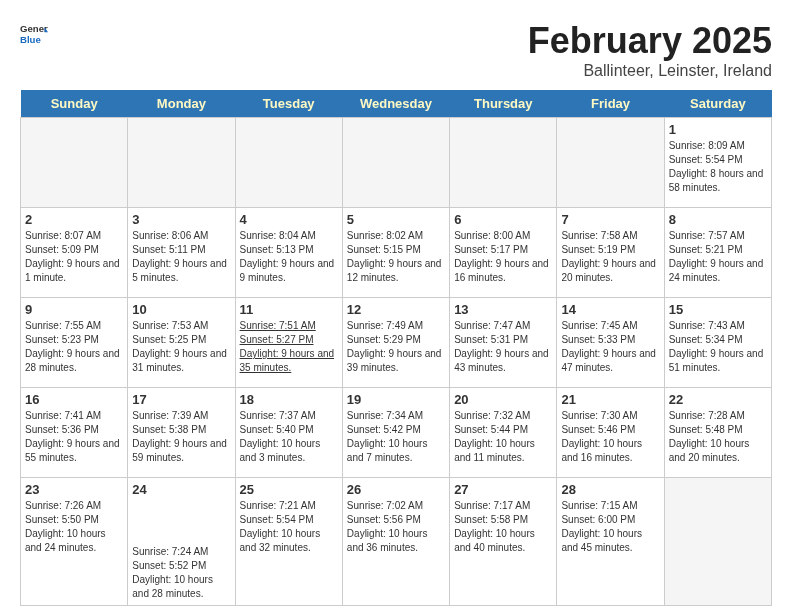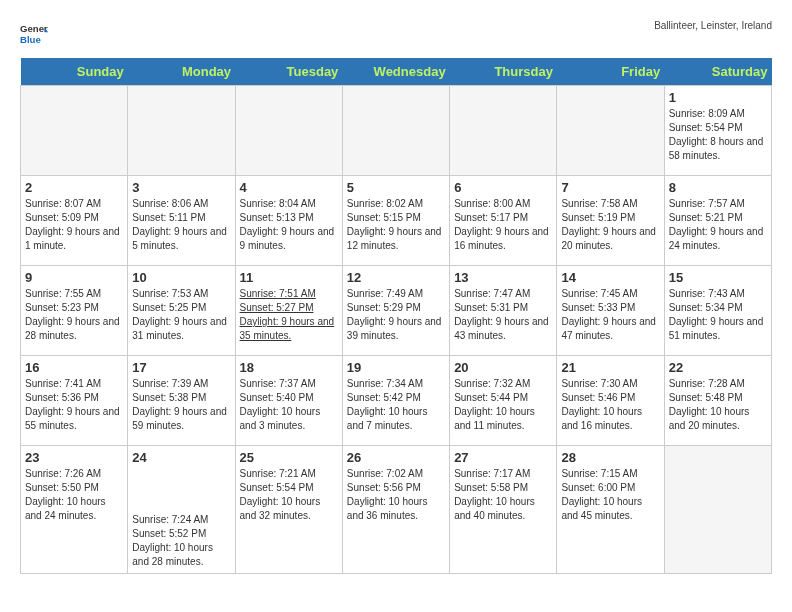--- a/index.html
+++ b/index.html
@@ -27,32 +27,32 @@
     }
     .title-area {
       text-align: right;
     }
     .month-year {
       font-size: 36px;
       font-weight: bold;
       color: #222;
     }
     .location {
-      font-size: 10px;
+      font-size: 16px;
       color: #444;
     }
     table {
       width: 100%;
       border-collapse: collapse;
       table-layout: fixed;
     }
     th {
       background-color: #2e75b6;
-      color: #bef264;
-      text-align: right;
+      color: #fef9c3;
+      text-align: center;
       padding: 6px 4px;
       font-size: 13px;
       font-weight: bold;
     }
     td {
       border: 1px solid #ccc;
       vertical-align: top;
       padding: 4px;
       font-size: 10.5px;
       color: #333;
@@ -79,20 +79,21 @@
 
 <div class="header-area">
   <div class="logo">
     <svg class="logo-icon" viewBox="0 0 32 32" xmlns="http://www.w3.org/2000/svg">
       <text x="0" y="14" font-size="11" font-weight="bold" fill="#333">General</text>
       <text x="0" y="26" font-size="11" font-weight="bold" fill="#1a6bbf">Blue</text>
       <polygon points="28,8 32,14 28,14" fill="#1a6bbf"></polygon>
     </svg>
   </div>
   <div class="title-area">
+    <div class="month-year">February 2025</div>
     <div class="location">Ballinteer, Leinster, Ireland</div>
   </div>
 </div>
 
 <table>
   <thead>
     <tr>
     <th>Sunday</th>
         <th>Monday</th>
         <th>Tuesday</th>

